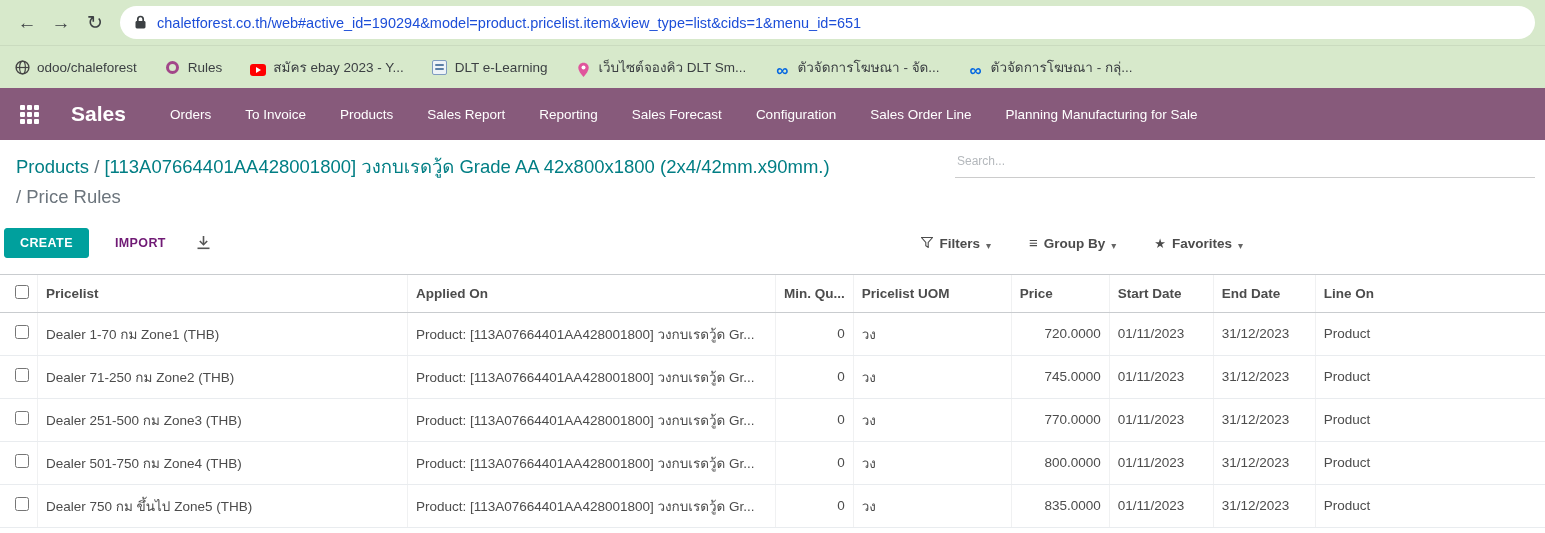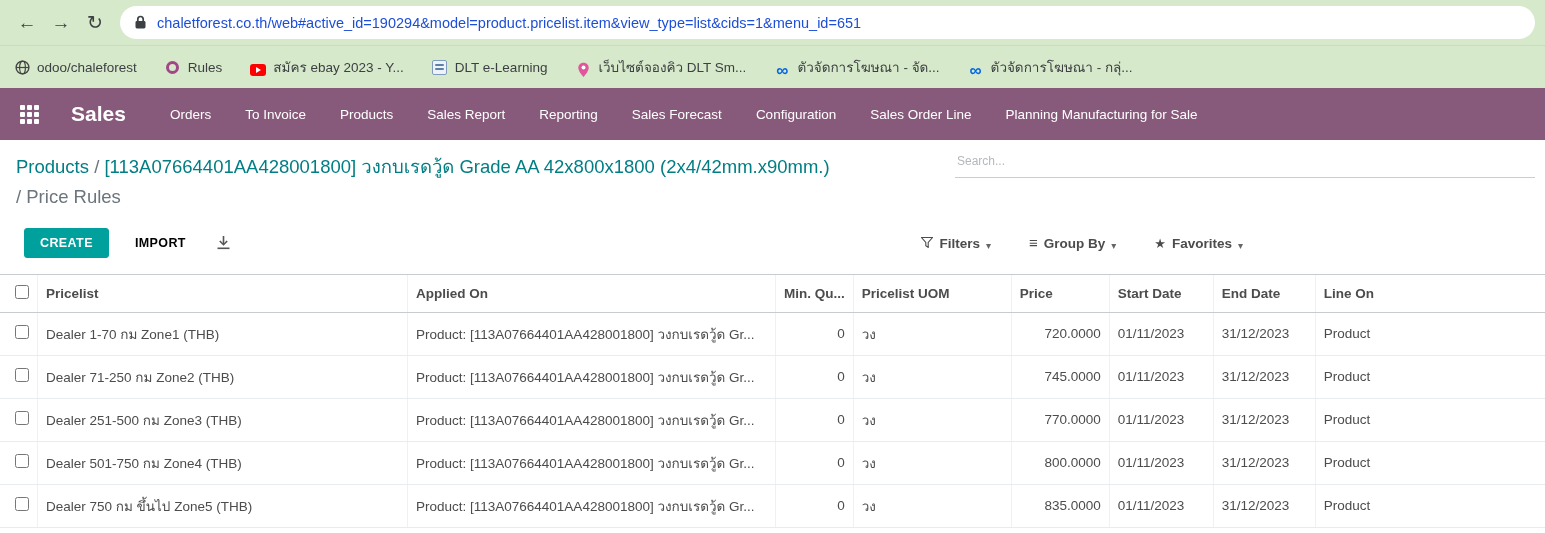--- a/index.html
+++ b/index.html
@@ -46,25 +46,25 @@
   .control-panel { position:relative; padding:12px 16px 0; }
   .breadcrumb { font-size:18.5px; line-height:1.62; max-width:935px; color:#017E84; }
   .bc-link { color:#017E84; cursor:pointer; }
   .bc-sep { color:#6c757d; }
   .bc-current { color:#6c757d; }
   .search-box { position:absolute; top:8px; left:955px; right:10px; }
   .search-input { width:100%; border:none; outline:none; background:transparent;
                   border-bottom:1px solid #ccc; font-size:12px; padding:6px 2px 9px; color:#333; }
   .search-input::placeholder { color:#b4b8bc; }
 
-  .toolbar { display:flex; align-items:center; padding:16px 4px 10px;margin-left:20px; }
+  .toolbar { display:flex; align-items:center; padding:16px 4px 10px; }
   .btn-create { background:#00A09D; color:#fff; border:1px solid #00A09D; padding:7px 15px;
                 font-size:12.5px; font-weight:bold; border-radius:3px; letter-spacing:.4px; cursor:pointer;
                 font-family:inherit; }
-  .btn-import { background:none; border:none; color:#000000; font-size:12.5px; font-weight:bold;
+  .btn-import { background:none; border:none; color:#701a75; font-size:12.5px; font-weight:bold;
                 margin-left:26px; letter-spacing:.4px; cursor:pointer; font-family:inherit; }
   .dl-icon { margin-left:30px; cursor:pointer; display:flex; align-items:center; }
   .search-controls { margin-left:auto; margin-right:298px; display:flex; gap:38px;
                      font-size:13.5px; font-weight:600; color:#4c4c4c; }
   .sc-item { display:flex; align-items:flex-end; gap:6px; cursor:pointer; }
   .caret { font-size:10px; color:#666; }
   .gb-glyph { font-size:15px; font-weight:bold; }
   .fav-glyph { font-size:13px; }
 
   

